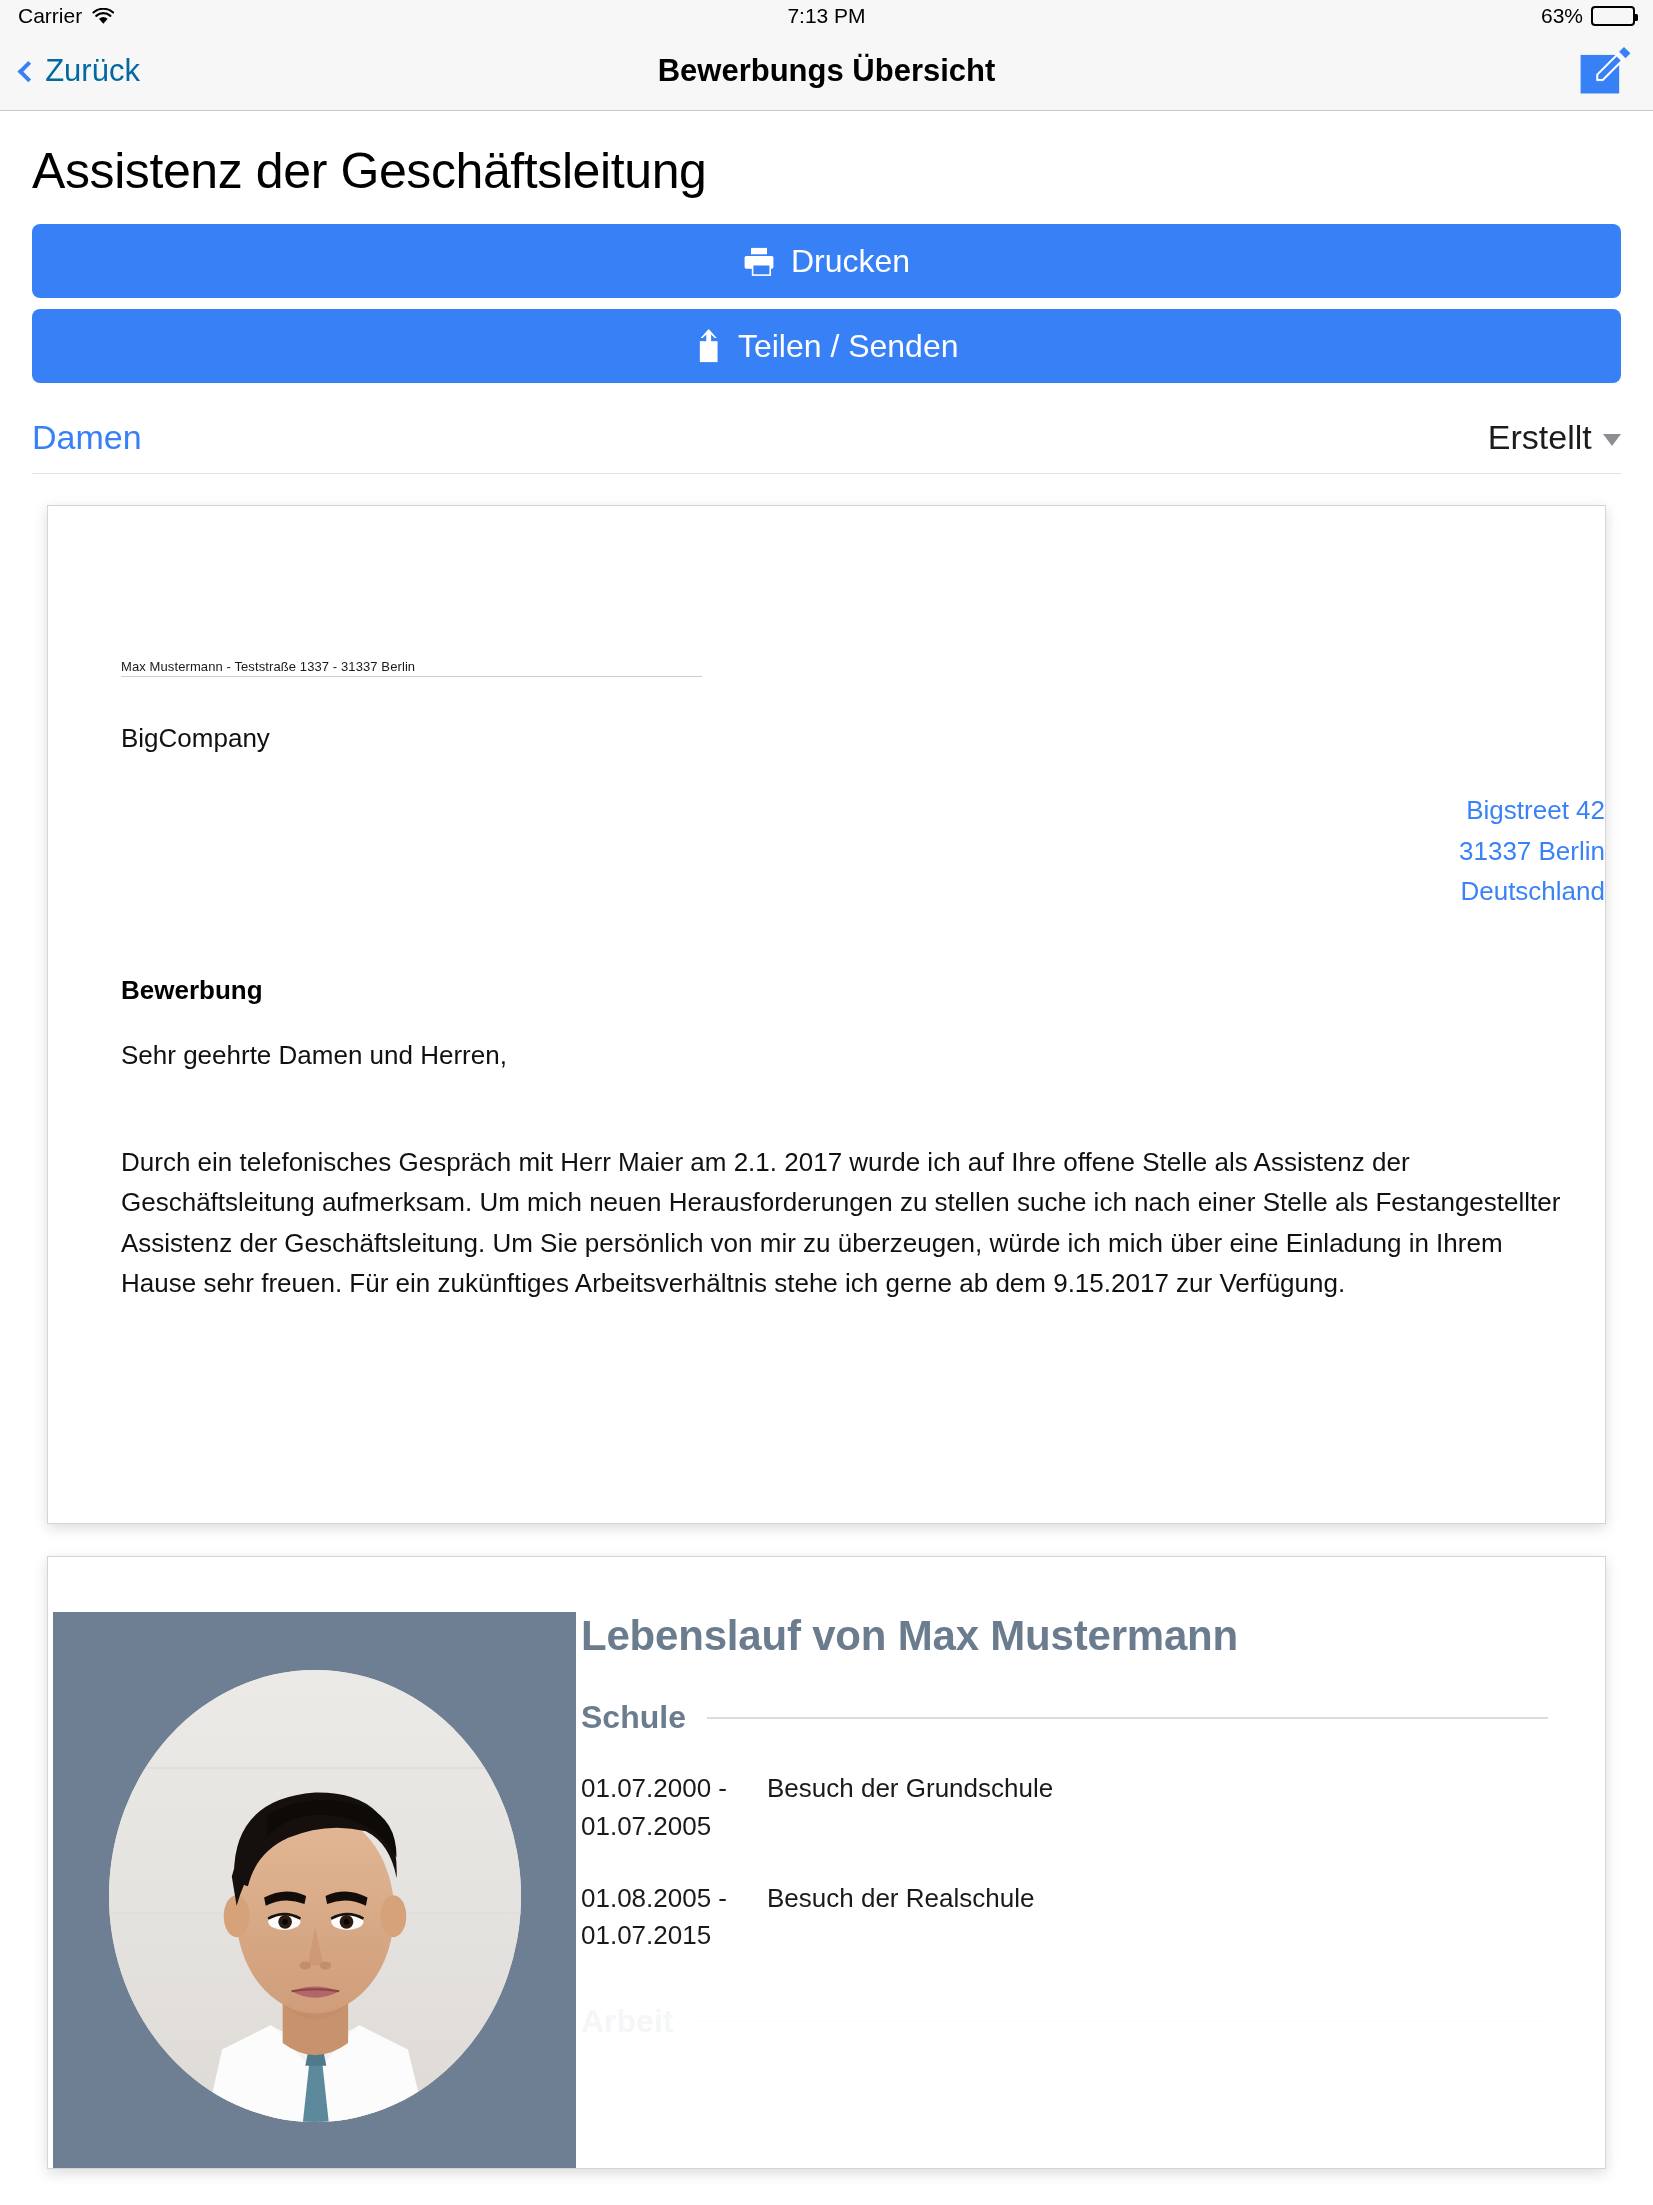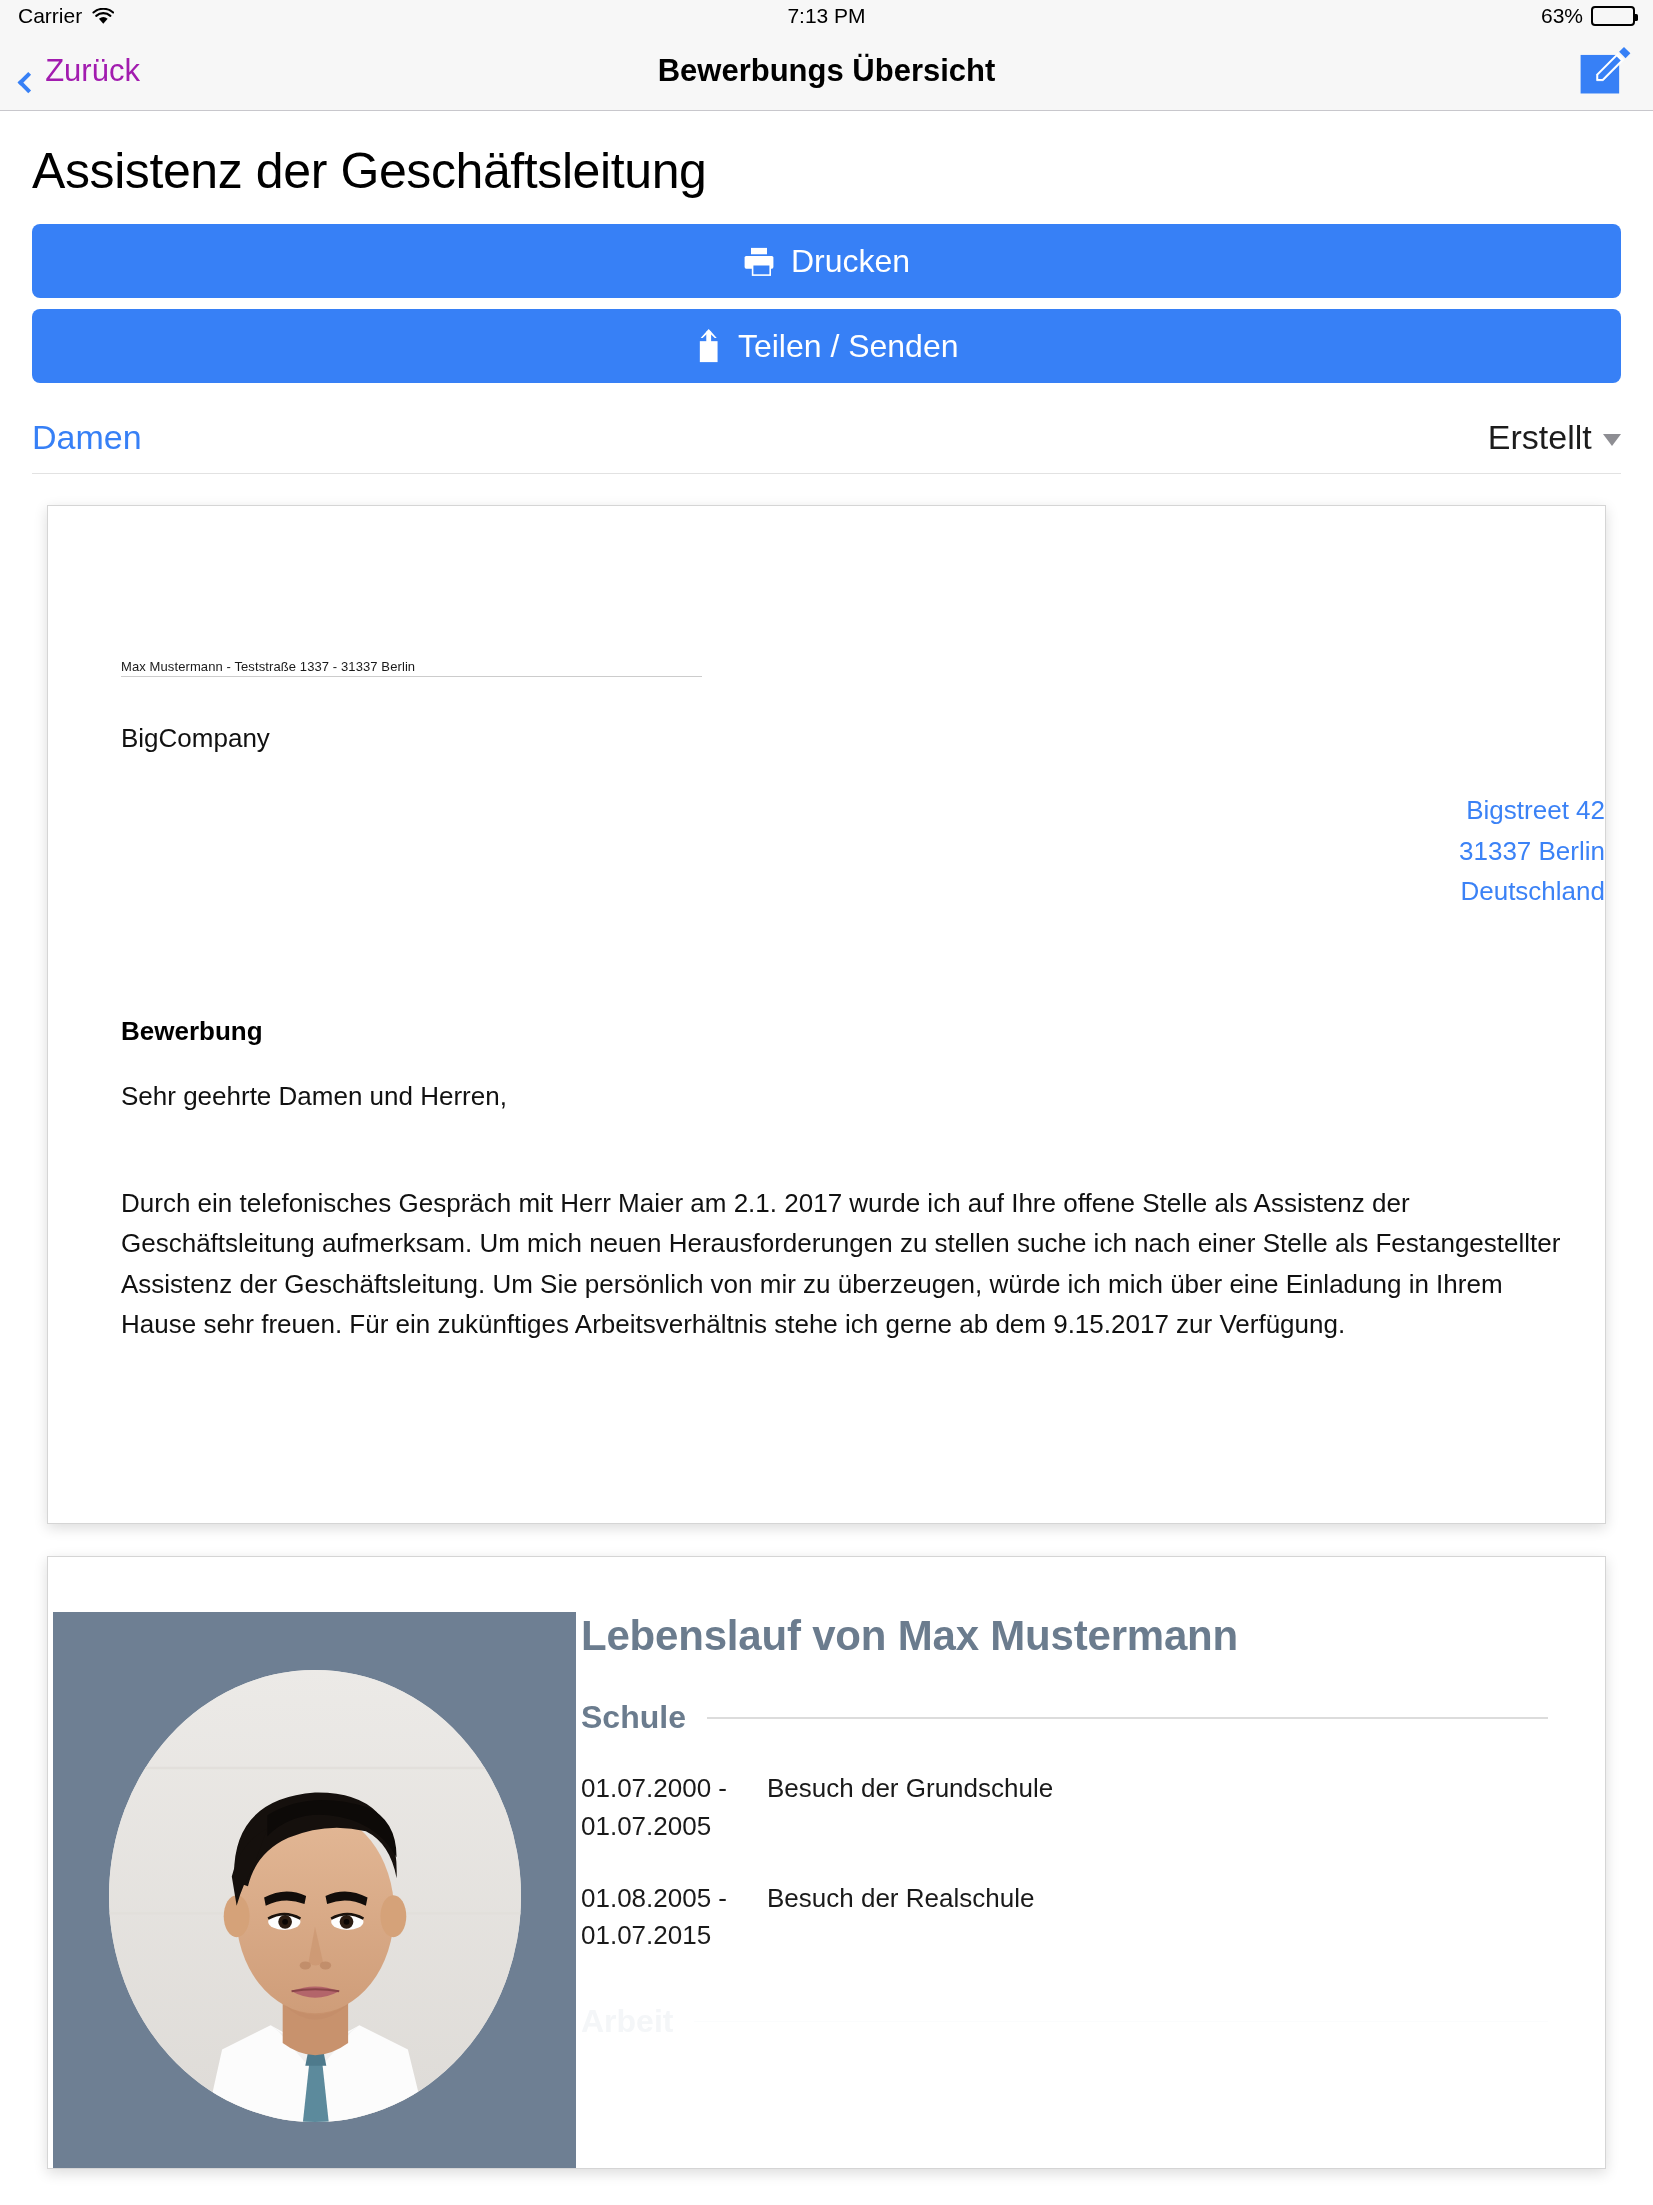--- a/index.html
+++ b/index.html
@@ -60,23 +60,23 @@
     height: 79px;
     background: #f7f7f7;
     border-bottom: 0.8px solid #c8c7cc;
     display: flex;
     align-items: center;
     position: relative;
     padding: 0 21px;
   }
   .nav-back {
     display: flex;
-    align-items: flex-end;
+    align-items: center;
     gap: 6.5px;
-    color: #a21caf;
+    color: #0369a1;
     font-size: 31px;
     cursor: pointer;
     z-index: 2;
   }
   .chev {
     display: inline-block;
     width: 14.5px; height: 14.5px;
     border-left: 4.8px solid #3780f6;
     border-bottom: 4.8px solid #3780f6;
     transform: rotate(45deg);
@@ -170,21 +170,21 @@
     border-bottom: 1.6px solid #cccccc;
     width: 581px;
     letter-spacing: 0.1px;
   }
   .addr-company { font-size: 26px; color: #111; margin-top: 46px; }
   .addr-block { font-size: 26px; color: #3b82f6; margin-top: 36px; line-height: 1.55; text-align: right; }
   .letter-subject {
     font-size: 26px;
     font-weight: bold;
     color: #000;
-    margin-top: 105px;
+    margin-top: 64px;
   }
   .letter-salutation { font-size: 26px; color: #111; margin-top: 34px; }
   .letter-body {
     font-size: 26px;
     color: #111;
     margin-top: 71px;
     line-height: 1.55;
     width: 1445px;
   }
 

